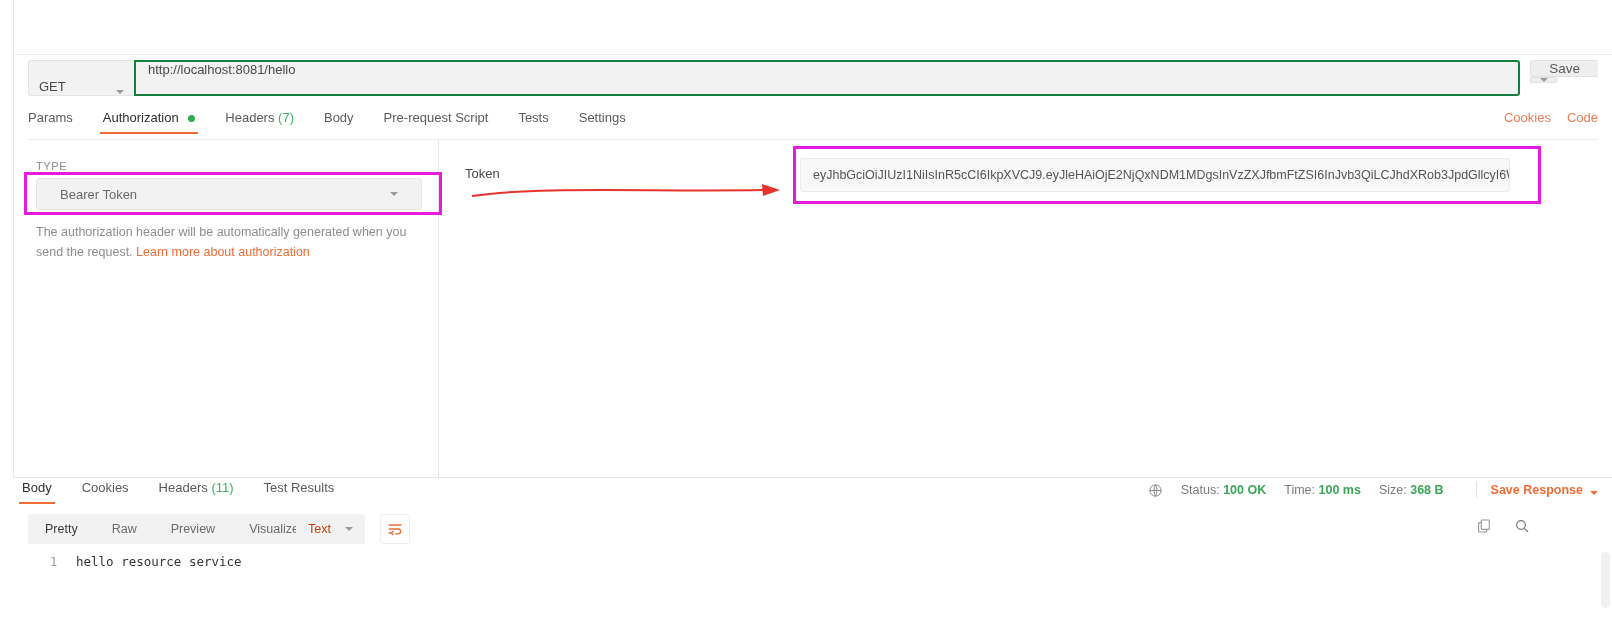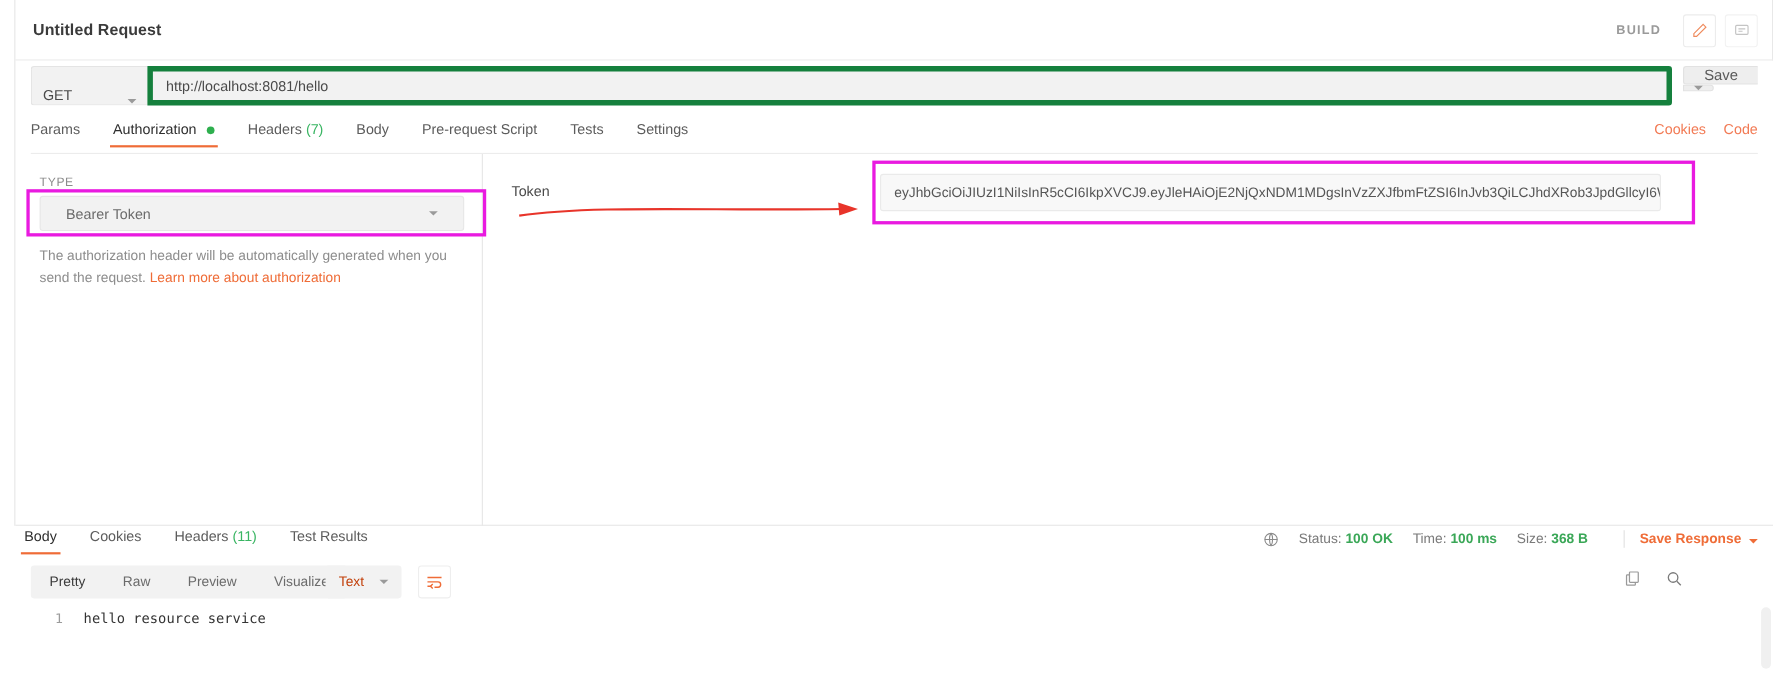--- a/index.html
+++ b/index.html
@@ -53,22 +53,22 @@
     position:absolute; left:28px; top:60px; right:14px; height:36px;
     display:flex; align-items:stretch;
   }
   .method-select {
     width:106px; background:#f2f2f2; border:1px solid #e4e4e4; border-right:none;
     border-radius:3px 0 0 3px; display:flex; align-items:flex-end;
     padding:1px 10px; font-size:13px; color:#4a4a4a;
   }
   .method-select .caret { margin-left:auto; }
   .url-input {
-    flex:1; background:#f2f2f2; border:5px solid #15803d;
-    border-radius:0 3px 3px 0; display:flex; align-items:center;
+    flex:1; background:#f2f2f2; border:2px solid #15803d;
+    border-radius:0 3px 3px 0; display:flex; 
     padding:0 12px; font-size:13px; color:#4a4a4a;
   }
   .send-wrap { display:flex; margin-left:14px; }
   .send-btn {
     background:#0b84f3; color:#fff; font-size:14px; font-weight:700;
     border:none; border-radius:3px 0 0 3px;
     padding:0 34px; display:flex; align-items:center; justify-content:center;
   }
   .send-caret {
     background:#0b84f3; border-radius:0 3px 3px 0; width:30px;
@@ -212,38 +212,20 @@
     background:#f0f0f0; border-radius:5px;
   }
 </style>
 </head>
 <body>
 
 <div class="app">
 
   <div class="left-rail"></div>
 
-  <div class="titlebar">
-    <div class="req-title">Untitled Request</div>
-    <div class="titlebar-right">
-      <div class="build-label">BUILD</div>
-      <div class="icon-btn">
-        <svg width="15" height="15" viewBox="0 0 24 24" fill="none" stroke="#ef8b5e" stroke-width="1.7">
-          <path d="M16.5 3.5l4 4L7 21H3v-4L16.5 3.5z"></path>
-        </svg>
-      </div>
-      <div class="icon-btn">
-        <svg width="15" height="15" viewBox="0 0 24 24" fill="none" stroke="#c4c4c4" stroke-width="1.7">
-          <rect x="3" y="5" width="18" height="13" rx="1.5"></rect>
-          <path d="M7 10h10M7 13.5h6"></path>
-        </svg>
-      </div>
-    </div>
-    <div class="rail-divider"></div>
-  </div>
   <div class="titlebar-underline"></div>
 
   <div class="urlbar">
     <div class="method-select">
       <span>GET</span>
       <span class="caret"></span>
     </div>
     <div class="url-input">
       <span>http://localhost:8081/hello</span>
     </div>

